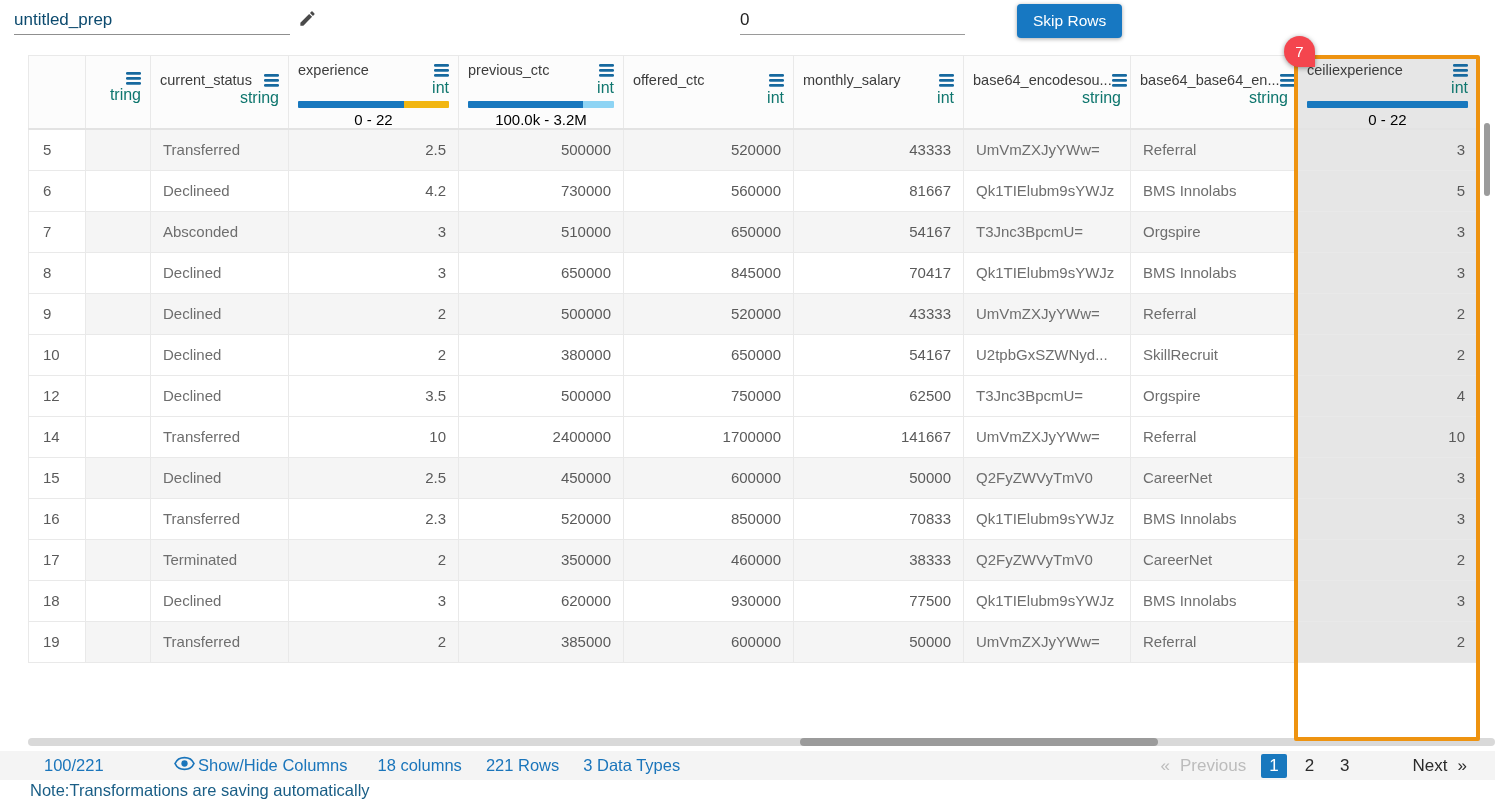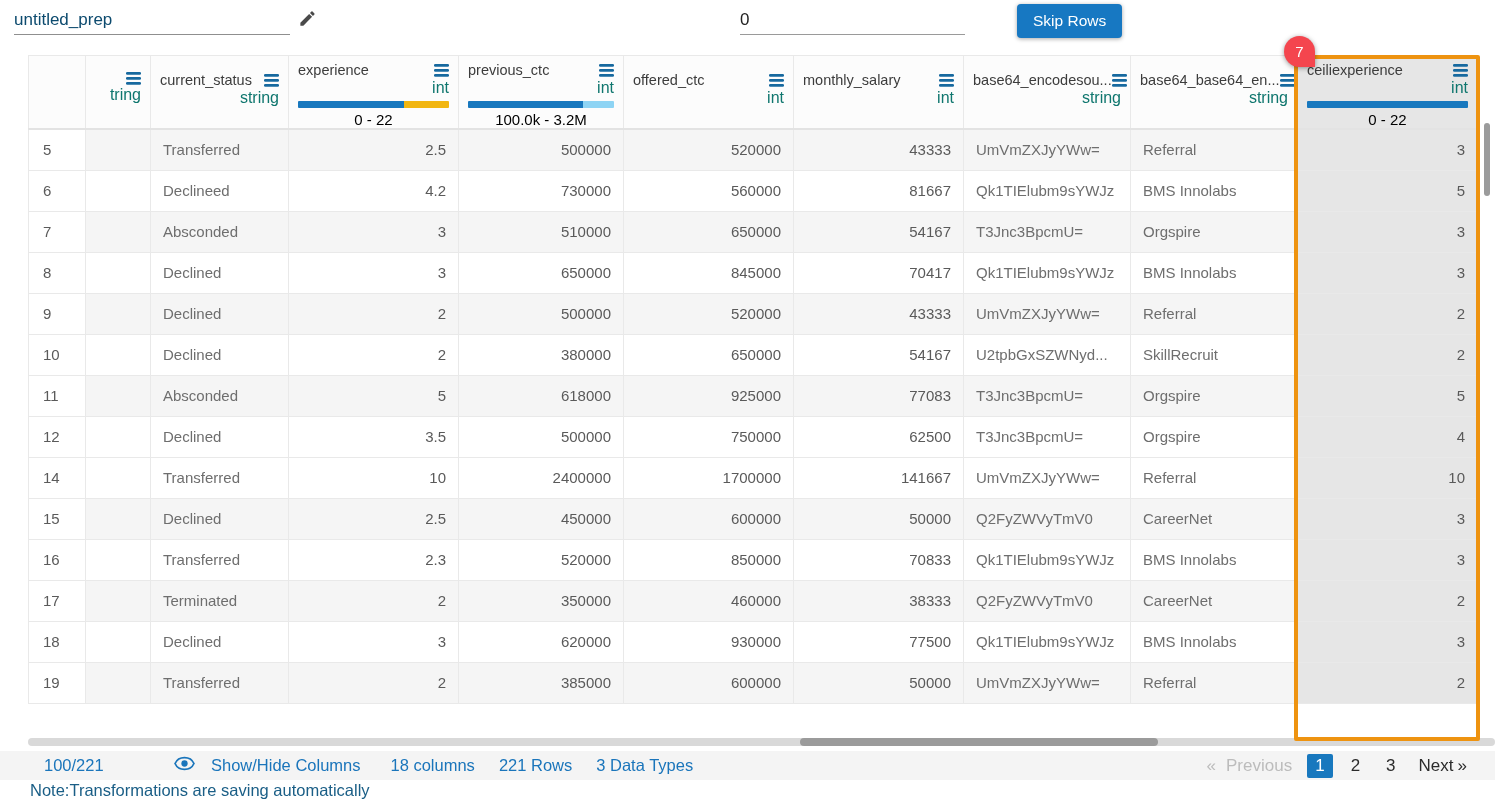--- a/index.html
+++ b/index.html
@@ -46,27 +46,27 @@
 
   
   .hscroll-track{position:absolute;left:28px;top:738px;width:1467px;height:8px;background:#d9d9d9;border-radius:4px;}
   .hscroll-thumb{position:absolute;left:772px;top:0;width:358px;height:8px;background:#9b9b9b;border-radius:4px;cursor:grab;}
   .vscroll-thumb{position:absolute;left:1484px;top:123px;width:6px;height:73px;background:#9b9b9b;border-radius:3px;cursor:grab;z-index:7;}
 
   
   .footer{position:absolute;left:0;top:751px;width:1495px;height:29px;background:#f4f4f4;
     display:flex;align-items:center;font-size:16.5px;color:#1a75bb;}
   .f-progress{margin-left:44px;width:115px;}
-  .f-showhide{display:flex;align-items:center;gap:16px;cursor:pointer;margin-left:15px;}
+  .f-showhide{display:flex;align-items:center;gap:3px;cursor:pointer;margin-left:15px;}
   .f-stats{display:flex;gap:24px;margin-left:30px;}
   .f-pager{margin-left:auto;margin-right:28px;display:flex;align-items:center;gap:15px;font-size:17px;color:#2b2b2b;}
   .pg-prev{color:#bcbcbc;display:flex;gap:10px;cursor:default;}
   .pg-page{cursor:pointer;padding:2px 8px;border-radius:2px;}
   .pg-page.active{background:#1878be;color:#fff;}
-  .pg-next{cursor:pointer;display:flex;gap:4px;}
+  .pg-next{cursor:pointer;display:flex;gap:10px;margin-left:40px;}
   .note{position:absolute;left:30px;top:781px;font-size:16.5px;color:#1a5e86;}
 </style>
 </head>
 <body>
 
 <div id="app">
 
   <input class="title-input" value="untitled_prep" style="">
   <span class="edit-ic">
     <svg width="19" height="19" viewBox="0 0 24 24">
@@ -310,32 +310,20 @@
             <td class="numcell">10</td>
             <td class="clip"></td>
             <td>Declined</td>
             <td class="rt">2</td>
             <td class="rt">380000</td>
             <td class="rt">650000</td>
             <td class="rt">54167</td>
             <td>U2tpbGxSZWNyd...</td>
             <td>SkillRecruit</td>
             <td class="rt hl">2</td>
-          </tr>
-          <tr class="odd">
-            <td class="numcell">11</td>
-            <td class="clip"></td>
-            <td>Absconded</td>
-            <td class="rt">5</td>
-            <td class="rt">618000</td>
-            <td class="rt">925000</td>
-            <td class="rt">77083</td>
-            <td>T3Jnc3BpcmU=</td>
-            <td>Orgspire</td>
-            <td class="rt hl">5</td>
           </tr>
           <tr class="even">
             <td class="numcell">12</td>
             <td class="clip"></td>
             <td>Declined</td>
             <td class="rt">3.5</td>
             <td class="rt">500000</td>
             <td class="rt">750000</td>
             <td class="rt">62500</td>
             <td>T3Jnc3BpcmU=</td>

